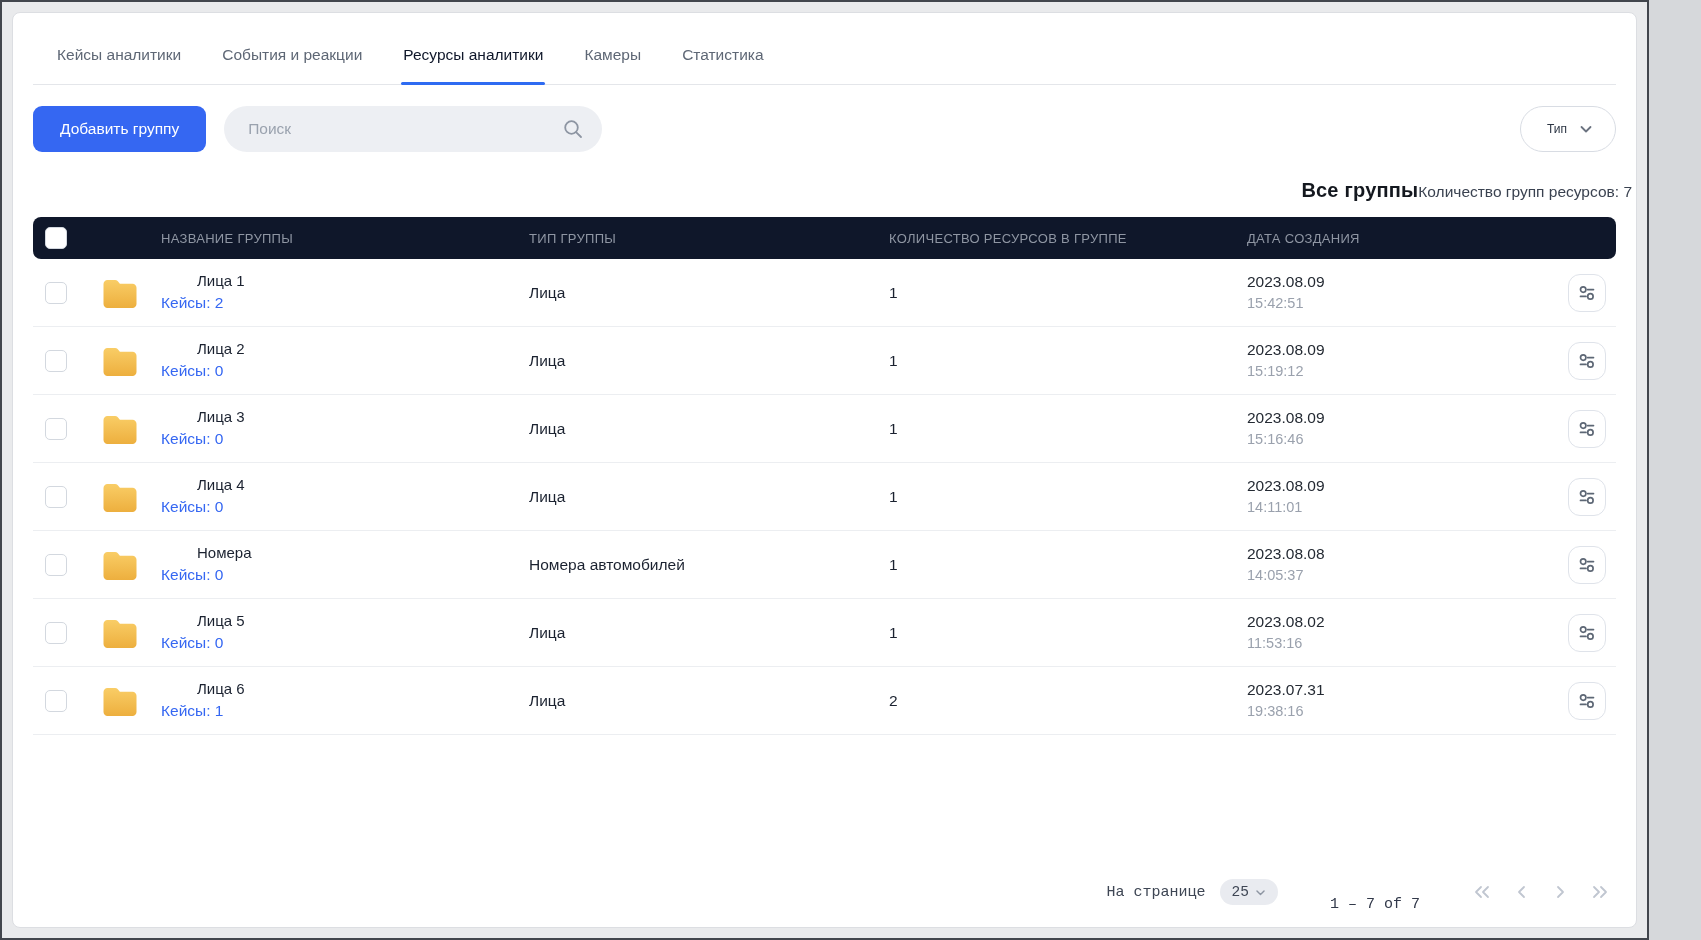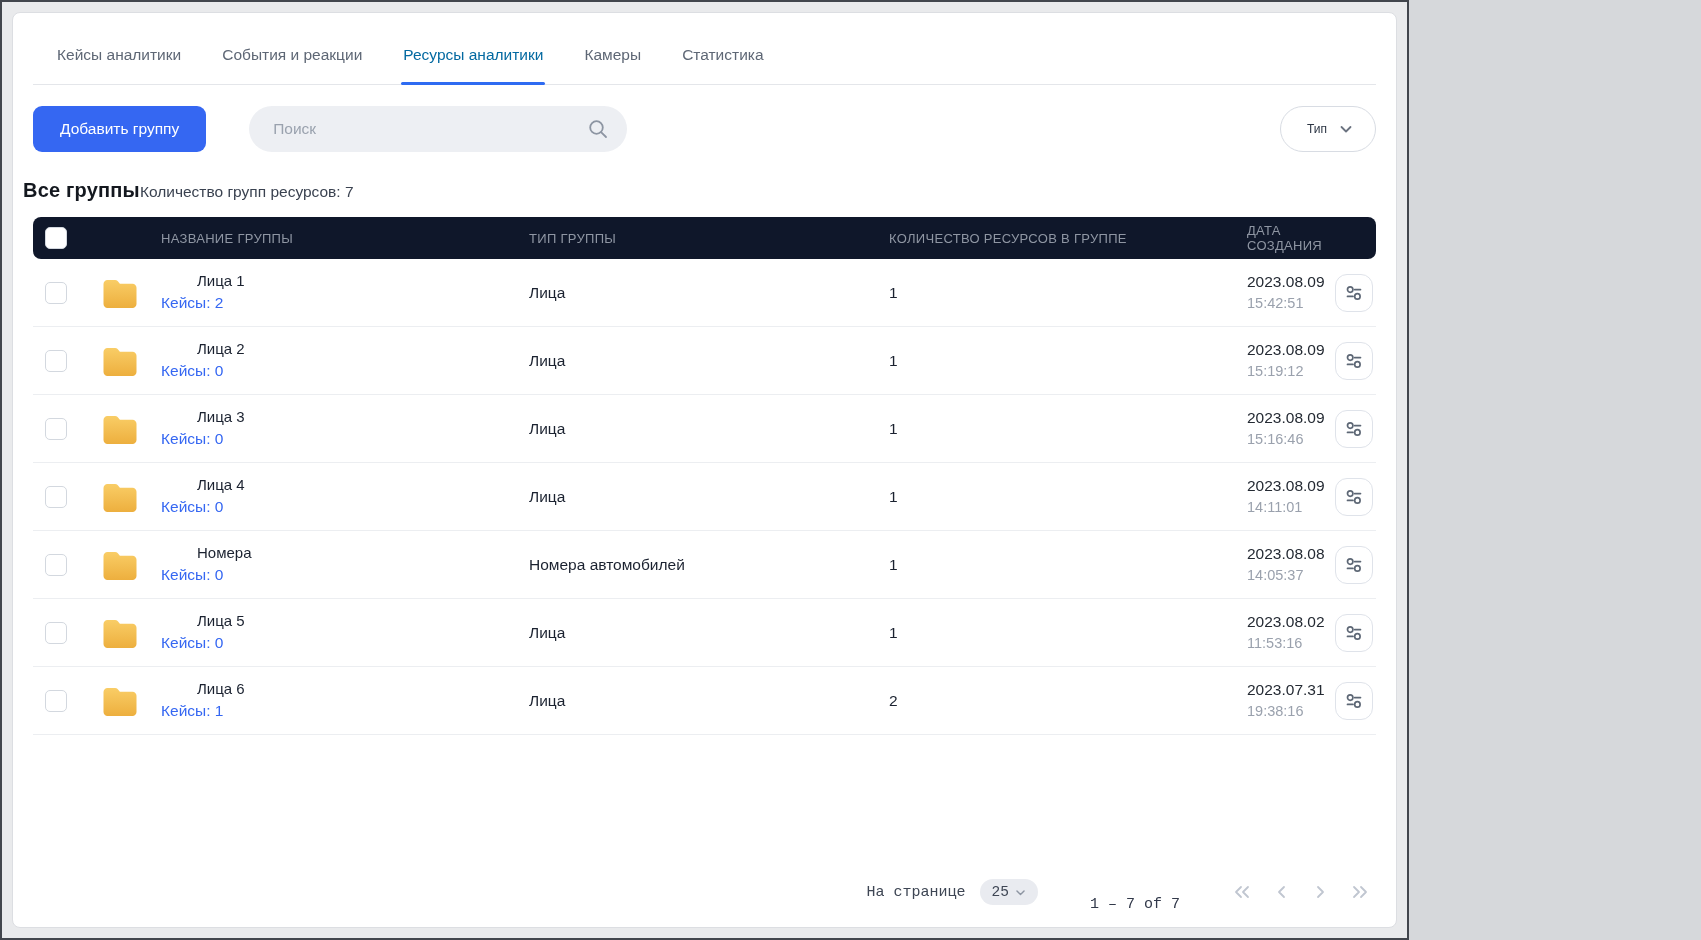--- a/index.html
+++ b/index.html
@@ -2,21 +2,21 @@
 <html><head>
 <meta charset="utf-8">
 <style>
   * { box-sizing: border-box; margin: 0; padding: 0; }
   html,body { width:1701px; height:940px; }
   body {
     font-family: "Liberation Sans", sans-serif;
     background:#d6d8db;
   }
   .window {
-    width:1409px; height:940px;
+    width:1649px; height:940px;
     border:2px solid #42464d;
     background:#e9eaec;
     padding:10px;
   }
   .panel {
     position:relative;
     height:100%;
     background:#ffffff;
     border:1px solid #dcdee2;
     border-radius:8px;
@@ -32,32 +32,31 @@
     gap:41px;
   }
   .tab {
     position:relative;
     padding:19px 0 20px;
     font-size:15.5px;
     color:#5e6775;
     cursor:pointer;
     white-space:nowrap;
   }
-  .tab.active { color:#0369a1; }
+  .tab.active { color:#0f172a; }
   .tab.active::after {
     content:"";
     position:absolute; left:-2px; right:-2px; bottom:-1px;
     height:3px; background:#2e6bf2; border-radius:2px;
   }
 
   
   .toolbar {
     display:flex; align-items:center;
     padding:21px 20px 0;
-    gap:25px;
   }
   .btn-add {
     height:46px; padding:0 27px;
     background:#3567f2; color:#fff;
     border:none; border-radius:9px;
     font-family:inherit; font-size:15.5px;
     cursor:pointer;
   }
   .search {
     margin-left:18px;
@@ -80,22 +79,22 @@
     border:1px solid #d8dce3;
     border-radius:23px;
     display:flex; align-items:center; gap:12px;
     font-size:12px; color:#2a3342;
     cursor:pointer;
   }
   .chev { color:#6b7380; display:flex; }
 
   
   .section-head {
-    display:flex; align-items:baseline; justify-content:flex-start;
-    padding:27px 10px 15px;
+    display:flex; align-items:baseline; justify-content:flex-end;
+    padding:27px 4px 15px;
   }
   .section-title { font-size:20px; font-weight:700; color:#14181f; letter-spacing:.2px; }
   .section-count { font-size:15.5px; color:#3a4250; }
 
   
   .table { margin:0 20px; }
   .thead, .trow {
     display:grid;
     grid-template-columns:46px 82px 368px 360px 358px 1fr 58px;
     align-items:center;

